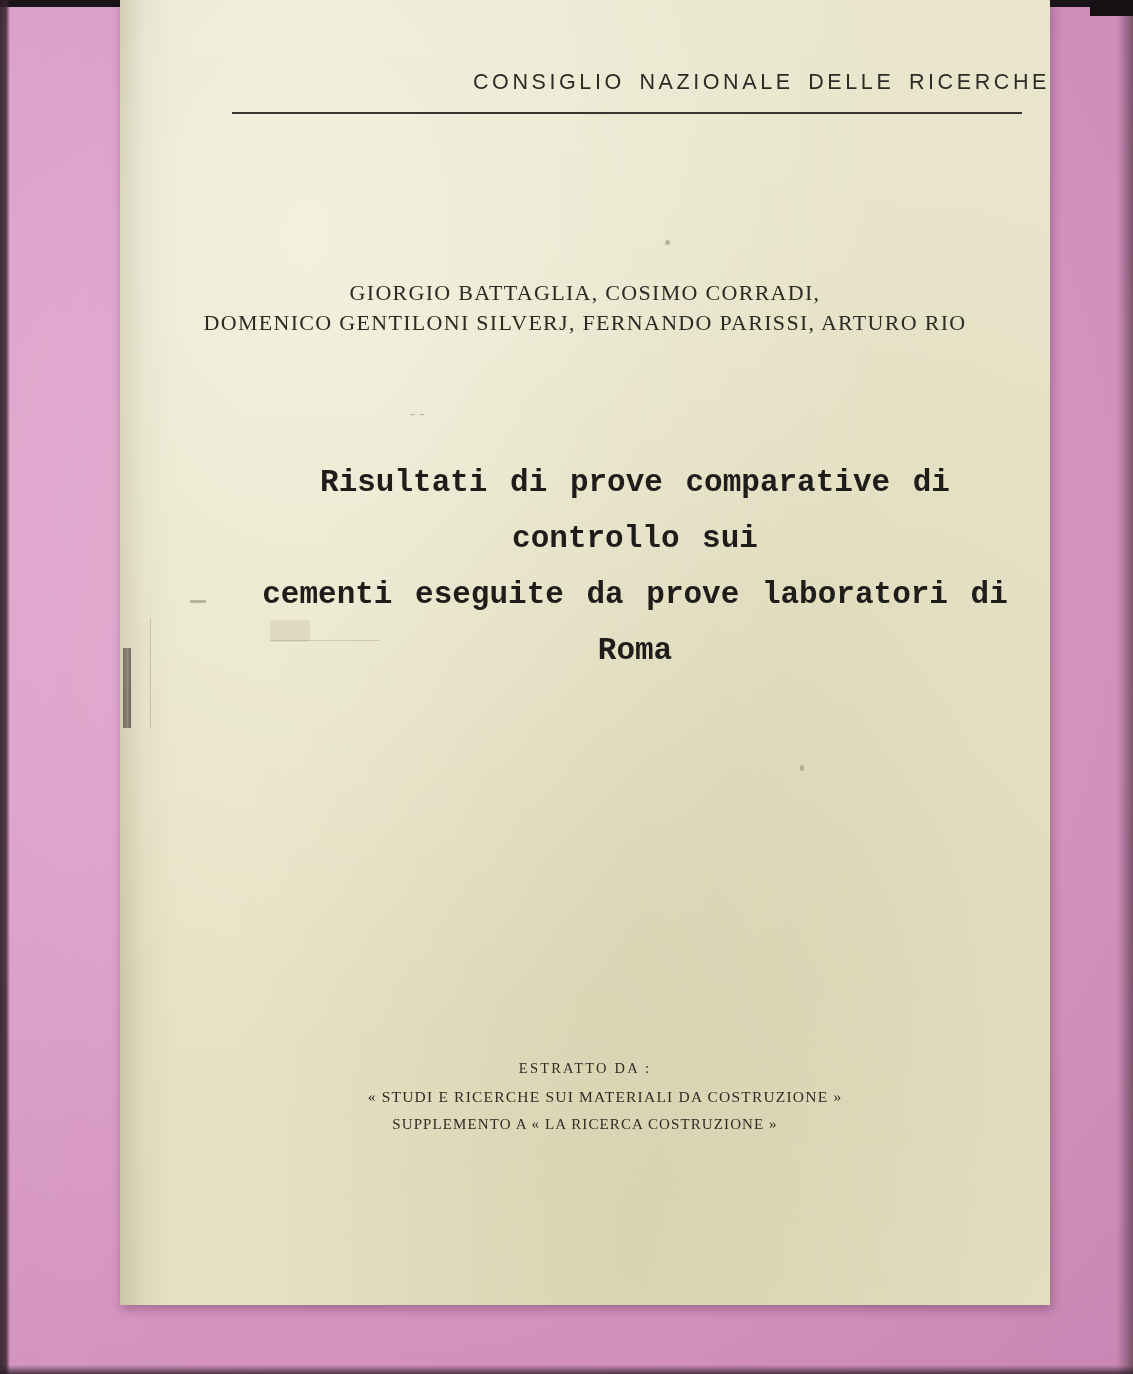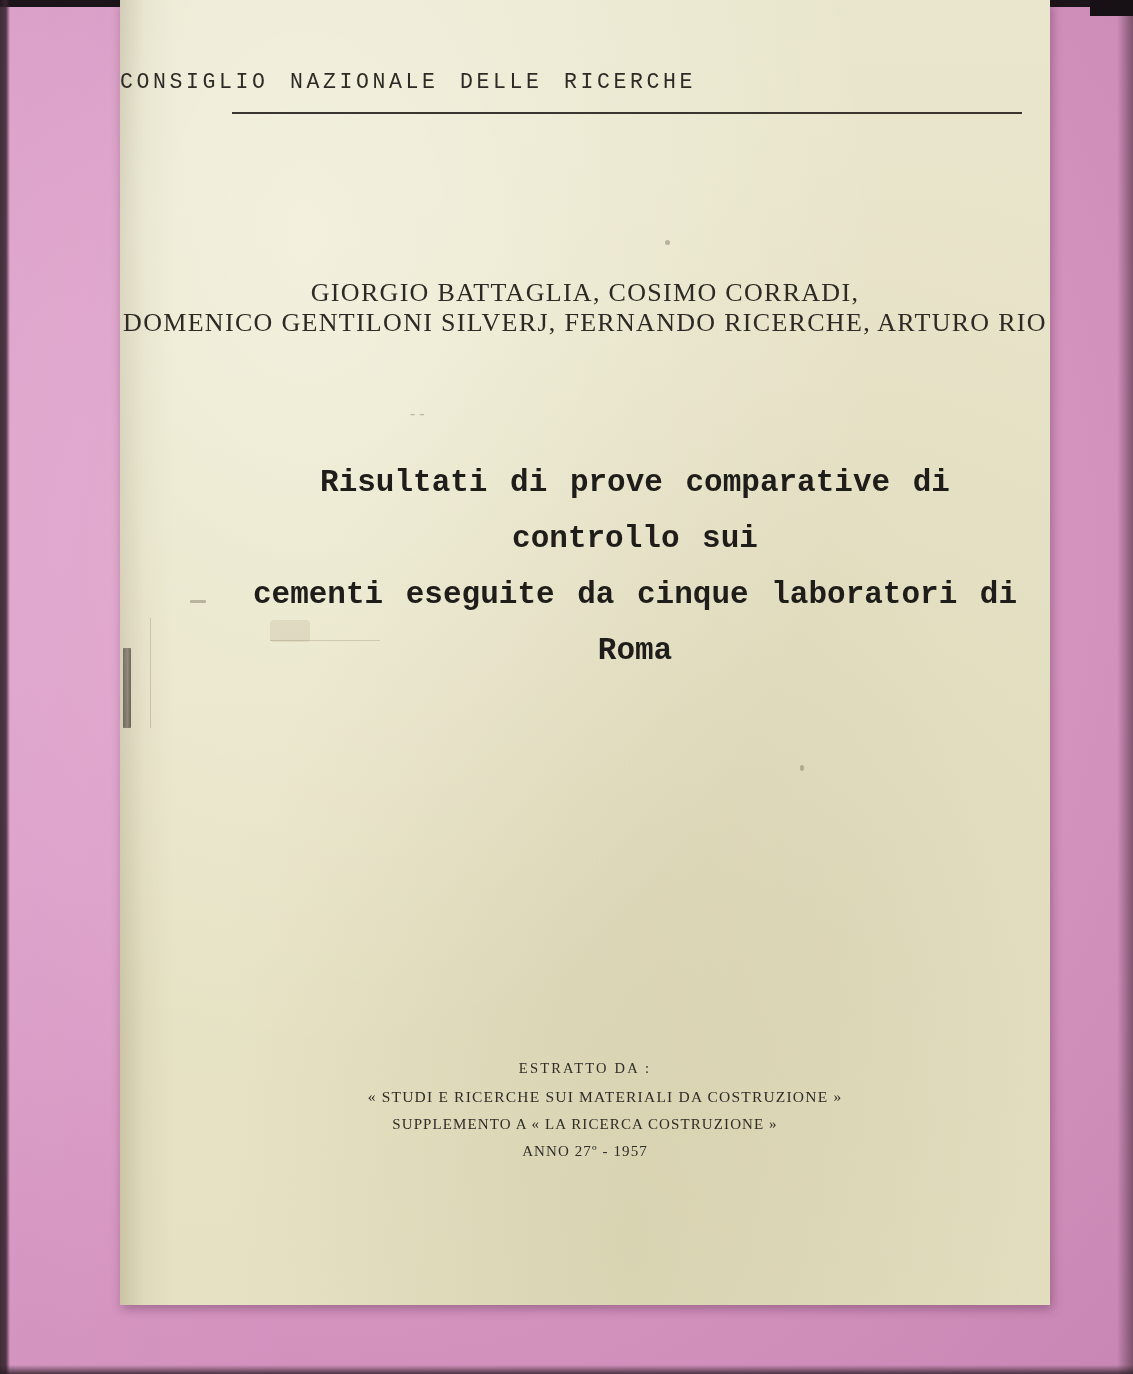--- a/index.html
+++ b/index.html
@@ -96,22 +96,22 @@
     position: absolute;
     inset: 0;
     z-index: 3;
   }
 
   
   .institute {
     position: absolute;
     left: 0; right: 0;
     top: 70px;
-    text-align: left;
-    font-family: Liberation Mono, monospace;
+    text-align: right;
+    font-family: Liberation Sans, sans-serif;
     font-size: 21.5px;
     letter-spacing: 3.6px;
     color: #2e2b26;
     font-weight: 400;
     word-spacing: 5px;
   }
   .rule {
     position: absolute;
     left: 112px;
     top: 112px;
@@ -120,21 +120,21 @@
     background: #3a352e;
   }
 
   .authors {
     position: absolute;
     left: 0; right: 0;
     top: 278px;
     text-align: center;
     color: #2d2a25;
     font-family: "Liberation Serif", serif;
-    font-size: 26px;
+    font-size: 22px;
     letter-spacing: 1.3px;
     line-height: 30px;
   }
 
   .title {
     position: absolute;
     left: 120px;
     width: 790px;
     top: 455px;
     text-align: center;
@@ -225,33 +225,32 @@
     <div class="fold-line"></div>
 
     <div class="content">
 
       <div class="institute">CONSIGLIO NAZIONALE DELLE RICERCHE</div>
 
       <div class="rule"></div>
 
       <div class="authors">
         <div>GIORGIO BATTAGLIA, COSIMO CORRADI,</div>
-        <div>DOMENICO GENTILONI SILVERJ, FERNANDO RICERCHE, ARTURO RIO</div>
+        <div>DOMENICO GENTILONI SILVERJ, FERNANDO PARISSI, ARTURO RIO</div>
       </div>
 
       <div class="title">
         <span class="line1">Risultati di prove comparative di controllo sui</span>
-        <span class="line2">cementi eseguite da cinque laboratori di Roma</span>
+        <span class="line2">cementi eseguite da prove laboratori di Roma</span>
       </div>
 
       <div class="imprint">
         <div class="l1">ESTRATTO DA :</div>
         <div class="l2">« STUDI E RICERCHE SUI MATERIALI DA COSTRUZIONE »</div>
         <div class="l3">SUPPLEMENTO A « LA RICERCA COSTRUZIONE »</div>
-        <div class="l4">ANNO 27º - 1957</div>
       </div>
 
       <div class="ghost-mark" style="left:290px; top:405px;">- -</div>
       <div class="speck" style="left:545px; top:240px; width:5px; height:5px;"></div>
       <div class="speck" style="left:680px; top:765px; width:4px; height:6px;"></div>
       <div class="speck" style="left:70px;  top:600px; width:16px; height:3px; border-radius:1px;"></div>
       <div class="speck" style="left:150px; top:620px; width:40px; height:22px; border-radius:4px; background:rgba(150,138,100,0.16);"></div>
       <div class="speck" style="left:150px; top:640px; width:110px; height:1px; border-radius:0; background:rgba(140,128,95,0.30);"></div>
     </div>
   </div>

